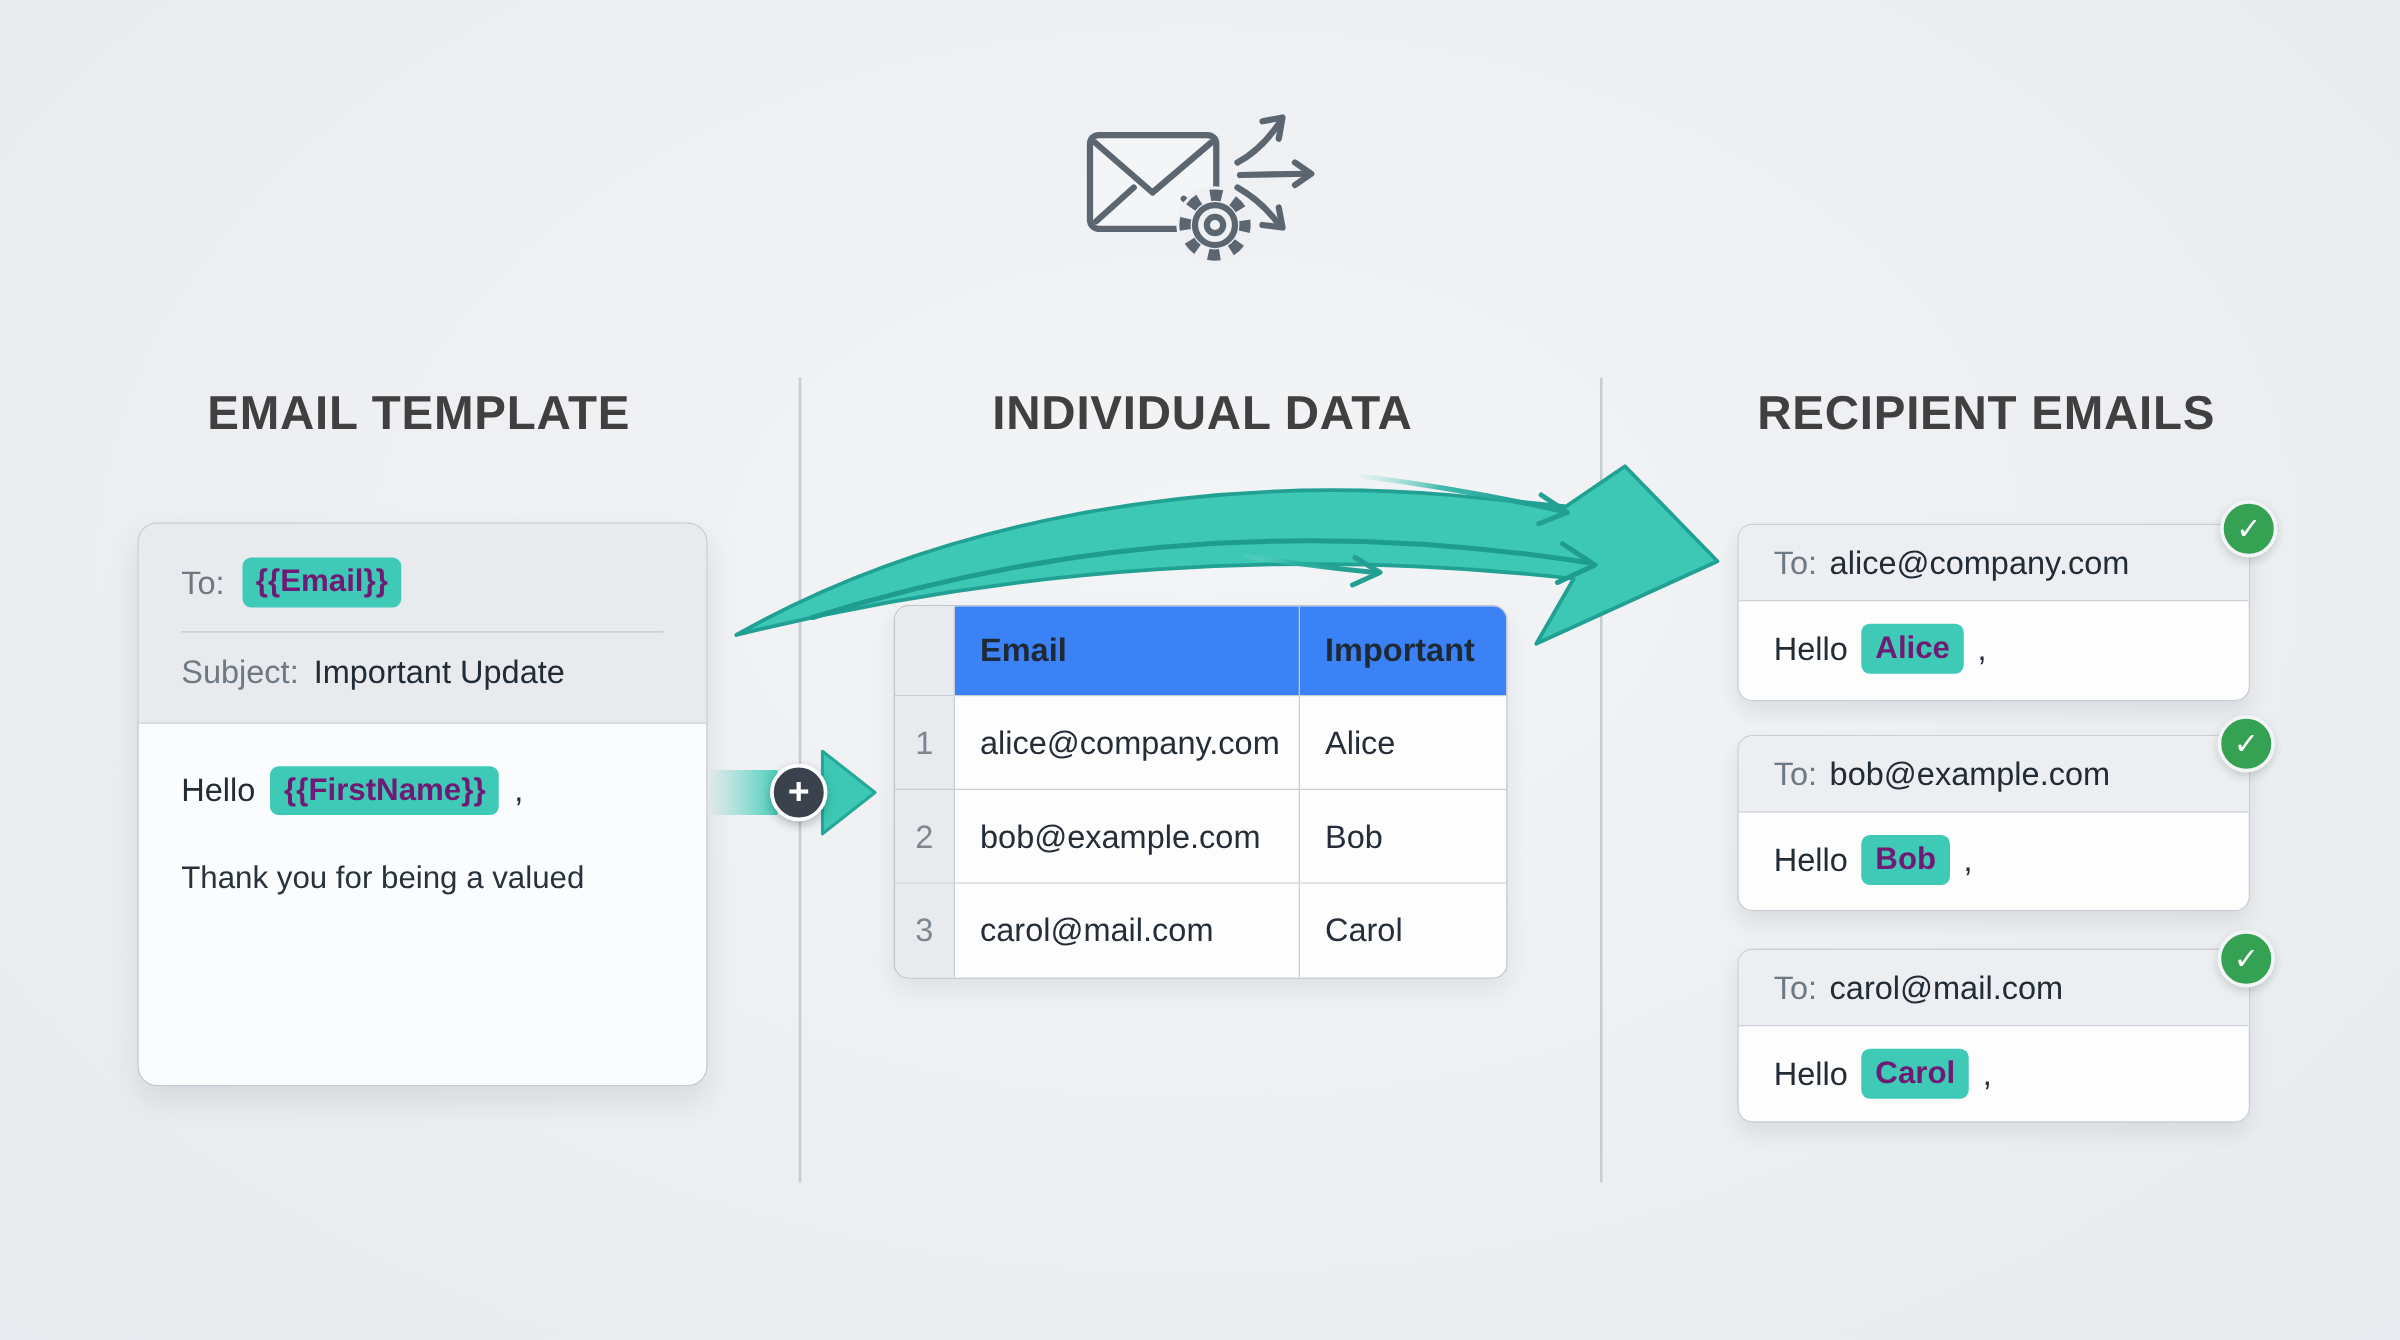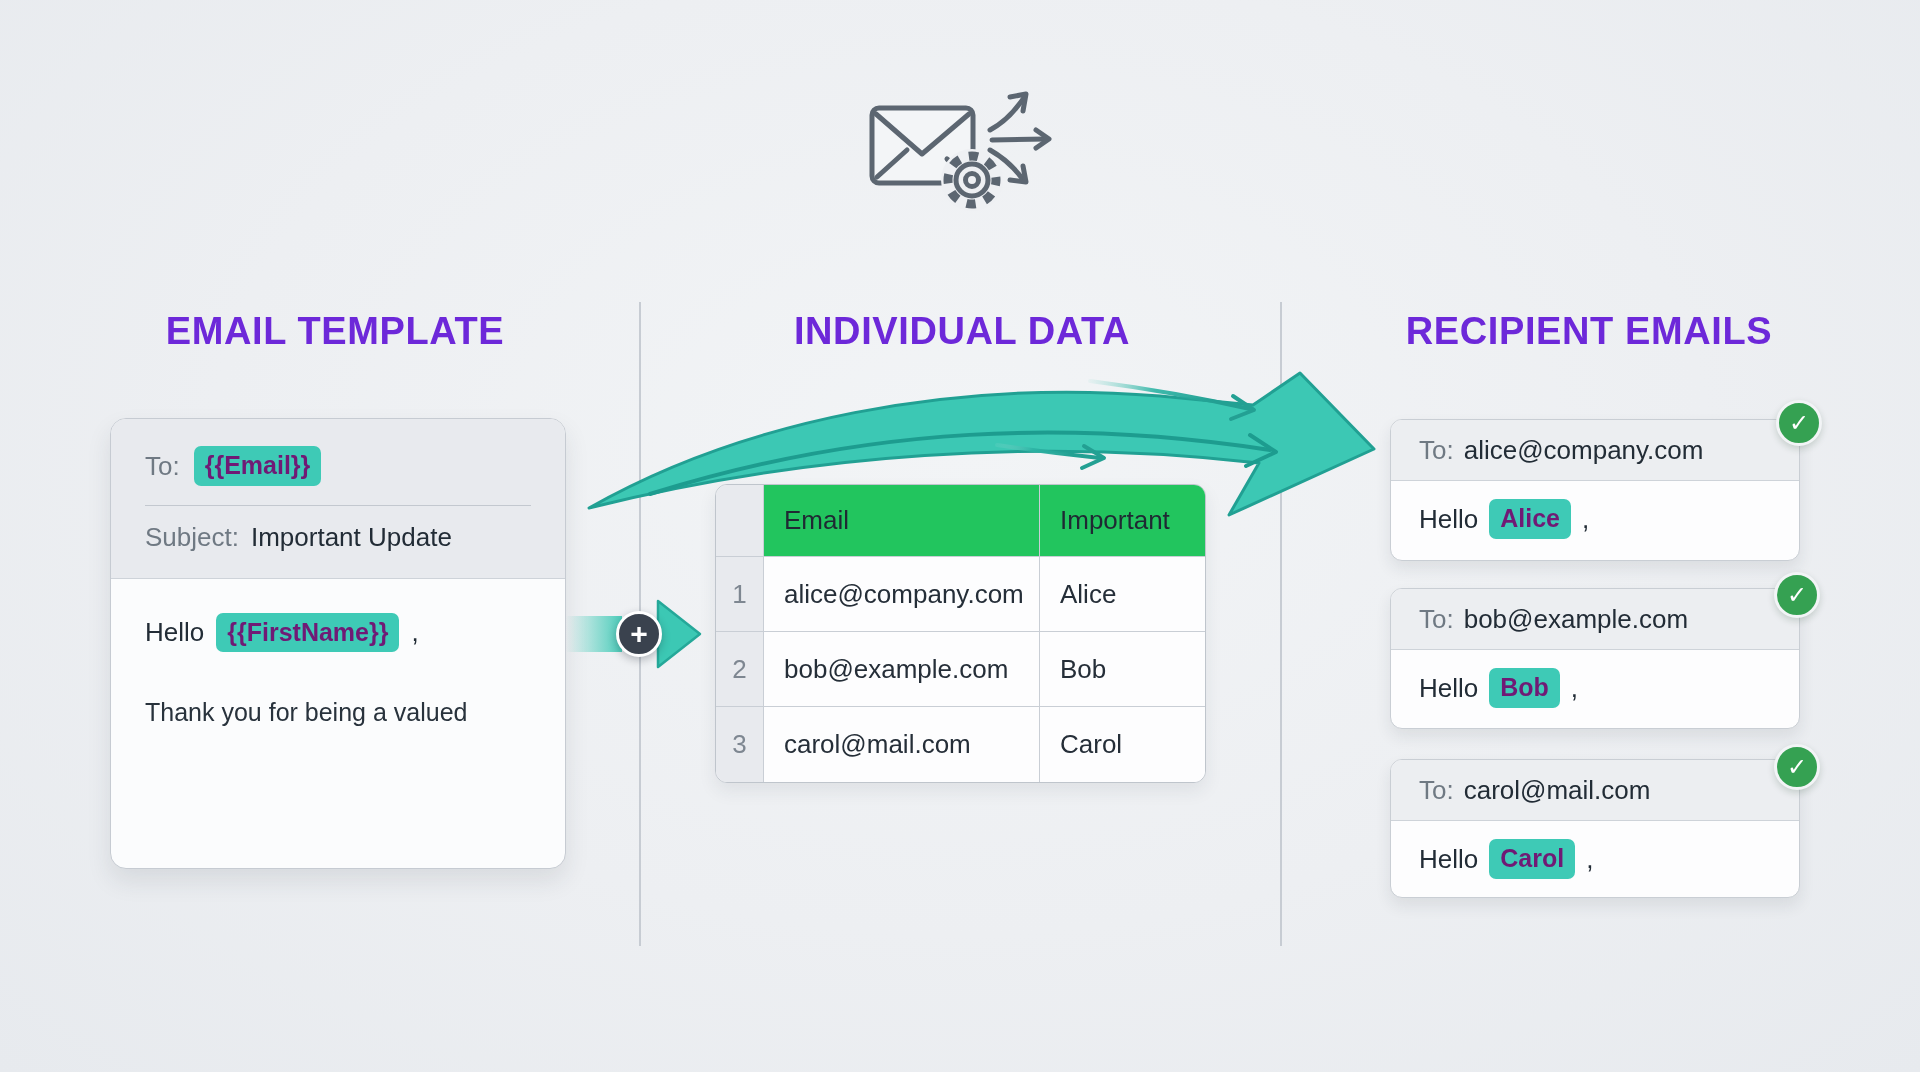--- a/index.html
+++ b/index.html
@@ -5,21 +5,21 @@
   html,body{margin:0;padding:0;}
   body{
     width:1920px;height:1072px;overflow:hidden;position:relative;
     background:radial-gradient(ellipse at 50% 42%, #f2f4f6 0%, #edeff2 55%, #e7eaee 100%);
     font-family:"Liberation Sans","DejaVu Sans",sans-serif;
     color:#252e38;
   }
   .art{position:absolute;left:0;top:0;z-index:0;}
   .col-heading{
     position:absolute;top:310px;width:520px;text-align:center;
-    font-size:38px;font-weight:700;letter-spacing:.6px;color:#6d28d9;z-index:2;
+    font-size:38px;font-weight:700;letter-spacing:.6px;color:#404040;z-index:2;
   }
   #h-template{left:75px;}
   #h-recipient{left:702px;}
   #h-individual{left:1329px;}
 
   
   .tpl-card{
     position:absolute;left:110px;top:418px;width:454px;height:449px;
     border-radius:16px;border:1.5px solid #c6cbd2;background:#fbfcfd;
     box-shadow:0 12px 24px rgba(35,45,60,.10);overflow:hidden;z-index:2;
@@ -29,33 +29,33 @@
   .tpl-divider{border:0;border-top:1.5px solid #c3c8cf;margin:17px 0 0 0;}
   .tpl-row2{display:flex;gap:12px;margin-top:16px;font-size:26px;}
   .muted{color:#6f7983;font-size:26px;}
   .dark{color:#222c36;font-size:26px;}
   .chip{
     display:inline-block;background:#3ecab6;color:#701a75;font-weight:700;
     font-size:25px;padding:4px 11px;border-radius:7px;line-height:1.25;
   }
   .tpl-body{padding:34px 34px 0 34px;}
   .greeting{display:flex;align-items:center;gap:12px;font-size:26px;}
-  .tpl-paragraph{margin-top:42px;font-size:25px;line-height:37px;color:#28323c;}
+  .tpl-paragraph{margin-top:32px;font-size:25px;line-height:37px;color:#28323c;}
 
   
   .rec-table{
     position:absolute;left:715px;top:484px;z-index:2;
     display:grid;grid-template-columns:48px 276px 165px;
     border:1.5px solid #bfc5cc;border-radius:12px;overflow:hidden;
     box-shadow:0 8px 18px rgba(35,45,60,.08);background:#fdfdfe;
   }
   .tcell{box-sizing:border-box;display:flex;align-items:center;font-size:26px;border-right:1.5px solid #c9ced5;border-bottom:1.5px solid #c9ced5;background:#fdfdfe;padding-left:20px;}
   .tcell.last-col{border-right:0;}
   .tcell.last-row{border-bottom:0;}
-  .tcell.th{background:#22c55e;font-weight:400;color:#1f2933;height:72px;}
+  .tcell.th{background:#3b82f6;font-weight:700;color:#1f2933;height:72px;}
   .tcell.num{background:#e8eaee;color:#7e8791;justify-content:center;padding-left:0;font-weight:500;}
   .tcell.body-row{height:75px;}
 
   
   .email-card{
     position:absolute;left:1390px;width:410px;z-index:2;
     border-radius:12px;border:1.5px solid #c9ced4;background:#fdfdfe;
     box-shadow:0 8px 16px rgba(35,45,60,.09);overflow:hidden;box-sizing:border-box;
   }
   #email-card-0{top:419px;height:142px;}

